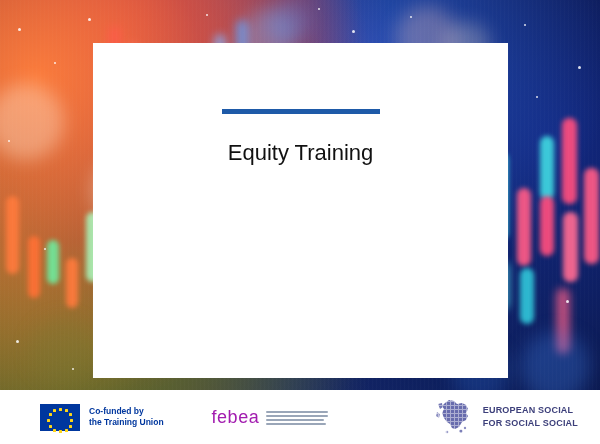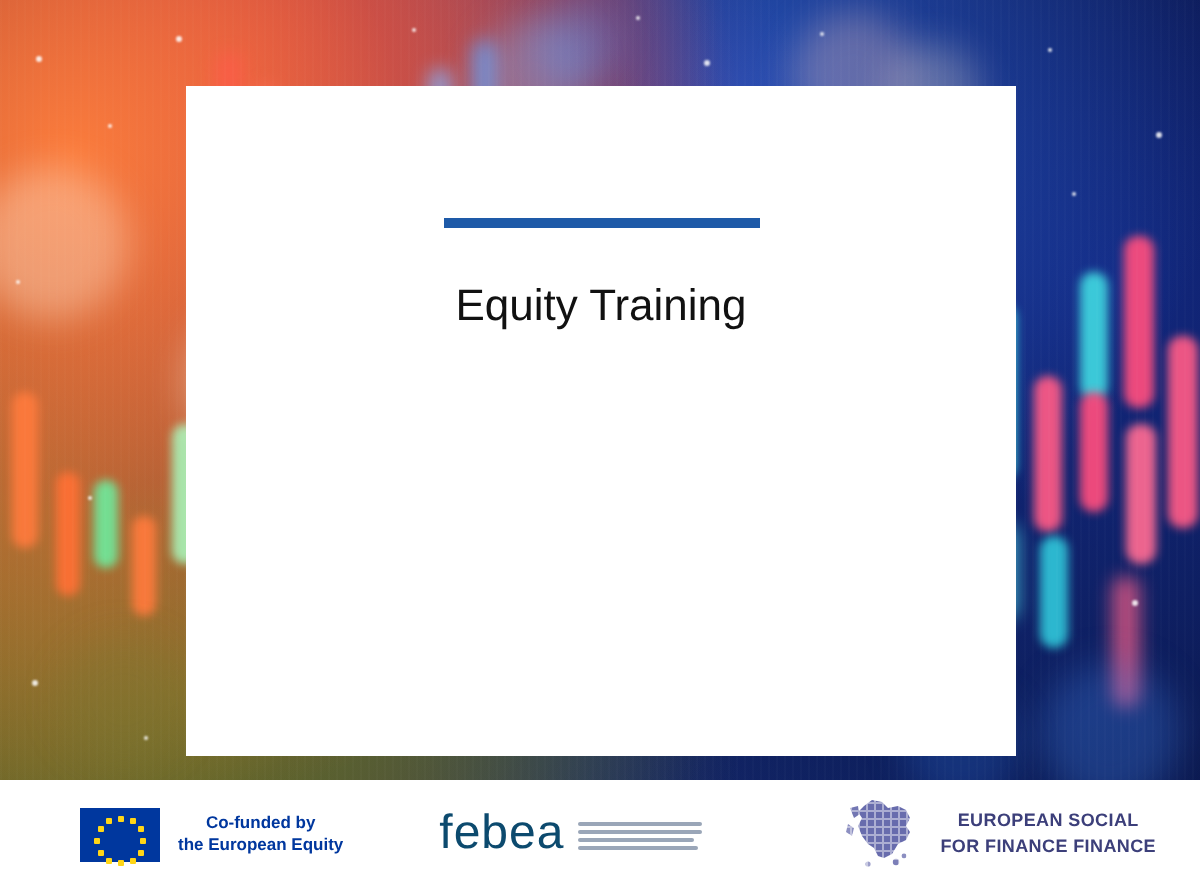--- a/index.html
+++ b/index.html
@@ -56,33 +56,33 @@
   }
   #divider { width:158px; height:5px; background:#1e5aa8; margin-top:32px; }
   #subtitle {
     margin-top:26px; font-size:22px; color:#111; text-align:center; font-weight:normal;
   }
 
   
   #footer {
     position:absolute; left:0; bottom:0; width:600px; height:54px;
     background:#ffffff; z-index:6;
-    display:flex; align-items:center;text-align:center;
+    display:flex; align-items:center;
   }
   .logo { display:flex; align-items:center; }
 
   
   #eu-logo { margin-left:40px; }
   #eu-flag { width:40px; height:27px; background:#00379e; position:relative; }
   #eu-flag .star { position:absolute; width:3px; height:3px; background:#ffd617; border-radius:.5px; }
   #eu-text { margin-left:9px; font-size:8.5px; font-weight:bold; color:#00379e; line-height:1.35; white-space:nowrap; }
 
   
   #febea-logo { margin-left:48px; }
-  #febea-word { font-size:24px; color:#0c4a6e; letter-spacing:.5px; line-height:1; font-weight:normal; }
+  #febea-word { font-size:18px; color:#a21caf; letter-spacing:.5px; line-height:1; font-weight:normal; }
   #febea-micro { margin-left:7px; display:flex; flex-direction:column; gap:2.2px; padding-top:2px; }
   #febea-micro i { display:block; height:2px; background:#9aa6b8; border-radius:1px; }
 
   
   #ecsf-logo { margin-left:auto; margin-right:22px; }
   #ecsf-map { width:40px; height:38px; position:relative; }
   #ecsf-text { margin-left:8px; font-size:9px; font-weight:bold; color:#3c3f7a; line-height:1.4; letter-spacing:.2px; white-space:nowrap; }
 </style>
 </head>
 <body>
@@ -179,21 +179,21 @@
       <div class="star" style="left:24.5px; top:25px;"></div>
       <div class="star" style="left:18.5px; top:26.5px;"></div>
       <div class="star" style="left:12.5px; top:25px;"></div>
       <div class="star" style="left:8.5px;  top:21px;"></div>
       <div class="star" style="left:7px;    top:15.5px;"></div>
       <div class="star" style="left:8.5px;  top:9.5px;"></div>
       <div class="star" style="left:12.5px; top:5.5px;"></div>
     </div>
     <div id="eu-text">
       <div>Co-funded by</div>
-      <div>the European Equity</div>
+      <div>the Training Union</div>
     </div>
   </div>
 
   <div class="logo" id="febea-logo">
     <div id="febea-word">febea</div>
     <div id="febea-micro">
       <i style="width:62px;"></i>
       <i style="width:62px;"></i>
       <i style="width:58px;"></i>
       <i style="width:60px;"></i>
@@ -227,17 +227,17 @@
           <rect x="19" y="0" width="1" height="38"></rect>
           <rect x="23" y="0" width="1" height="38"></rect>
           <rect x="27" y="0" width="1" height="38"></rect>
           <rect x="31" y="0" width="1" height="38"></rect>
           <rect x="35" y="0" width="1" height="38"></rect>
         </g>
       </svg>
     </div>
     <div id="ecsf-text">
       <div>EUROPEAN SOCIAL</div>
-      <div>FOR FINANCE FINANCE</div>
+      <div>FOR SOCIAL SOCIAL</div>
     </div>
   </div>
 
 </div>
 
 </body></html>

